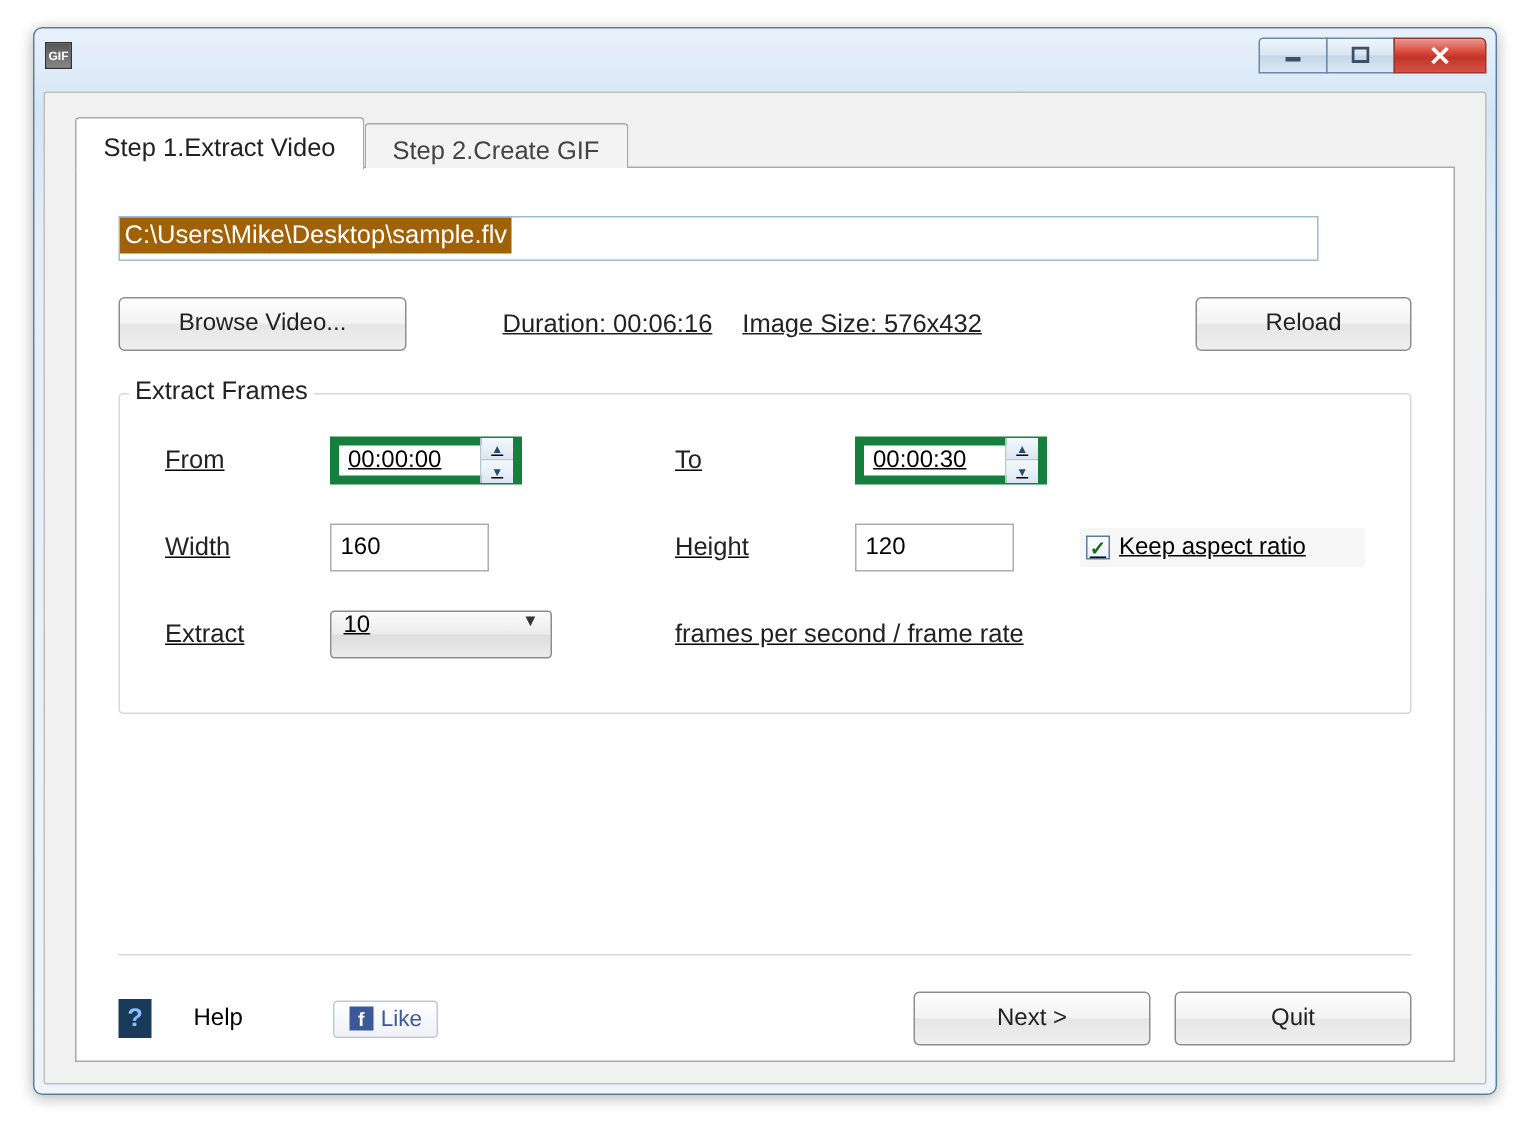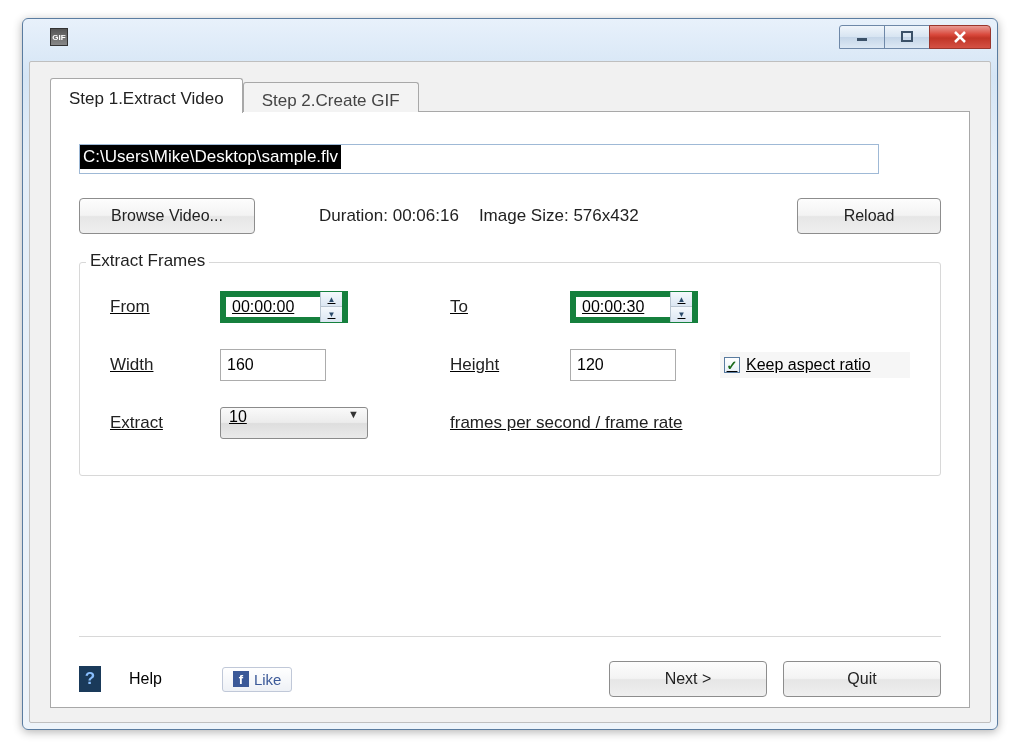--- a/index.html
+++ b/index.html
@@ -14,21 +14,21 @@
   border-radius: 6px;
   box-shadow: 0 2px 10px rgba(0,0,0,0.3);
   display: flex;
   flex-direction: column;
 }
 
 .titlebar {
   height: 36px;
   display: flex;
   align-items: center;
-  padding-left: 27px;
+  padding-left: 7px;
 }
 .titlebar .app-icon {
   width: 18px; height: 18px;
   background: linear-gradient(to bottom, #555 0%, #888 100%);
   border: 1px solid #333;
   margin-right: 8px;
   display: inline-flex;
   align-items: center;
   justify-content: center;
   color: #fff;
@@ -112,21 +112,21 @@
 .filepath-input {
   width: 800px;
   height: 30px;
   border: 1px solid #9fb9d6;
   background: #fff;
   padding: 0;
   font-family: "Segoe UI", Tahoma, sans-serif;
   font-size: 17px;
 }
 .filepath-input .sel {
-  background: #000000;
+  background: #a16207;
   color: #fff;
   padding: 2px 3px;
   display: inline-block;
 }
 
 .row1 {
   display: flex;
   align-items: center;
   margin-top: 24px;
   gap: 0;
@@ -135,23 +135,23 @@
   height: 36px;
   border: 1px solid #8d8d8d;
   border-radius: 4px;
   background: linear-gradient(to bottom, #fdfdfd 0%, #f3f3f3 48%, #e6e6e6 52%, #efefef 100%);
   padding: 0 18px;
   font-family: inherit;
   font-size: 16px;
   color: #222;
   cursor: pointer;
 }
-.btn.browse { width: 176px; }
+.btn.browse { width: 192px; }
 .btn.reload { width: 144px; margin-left: auto; }
-.info-text { margin-left: 64px; font-size: 17px; color: #222; }
+.info-text { margin-left: 64px; font-size: 17px; color: #222; text-decoration: underline; }
 
 .groupbox {
   margin-top: 28px;
   border: 1px solid #d8d8d8;
   border-radius: 3px;
   padding: 28px 30px 36px 30px;
   position: relative;
 }
 .groupbox .legend {
   position: absolute;

